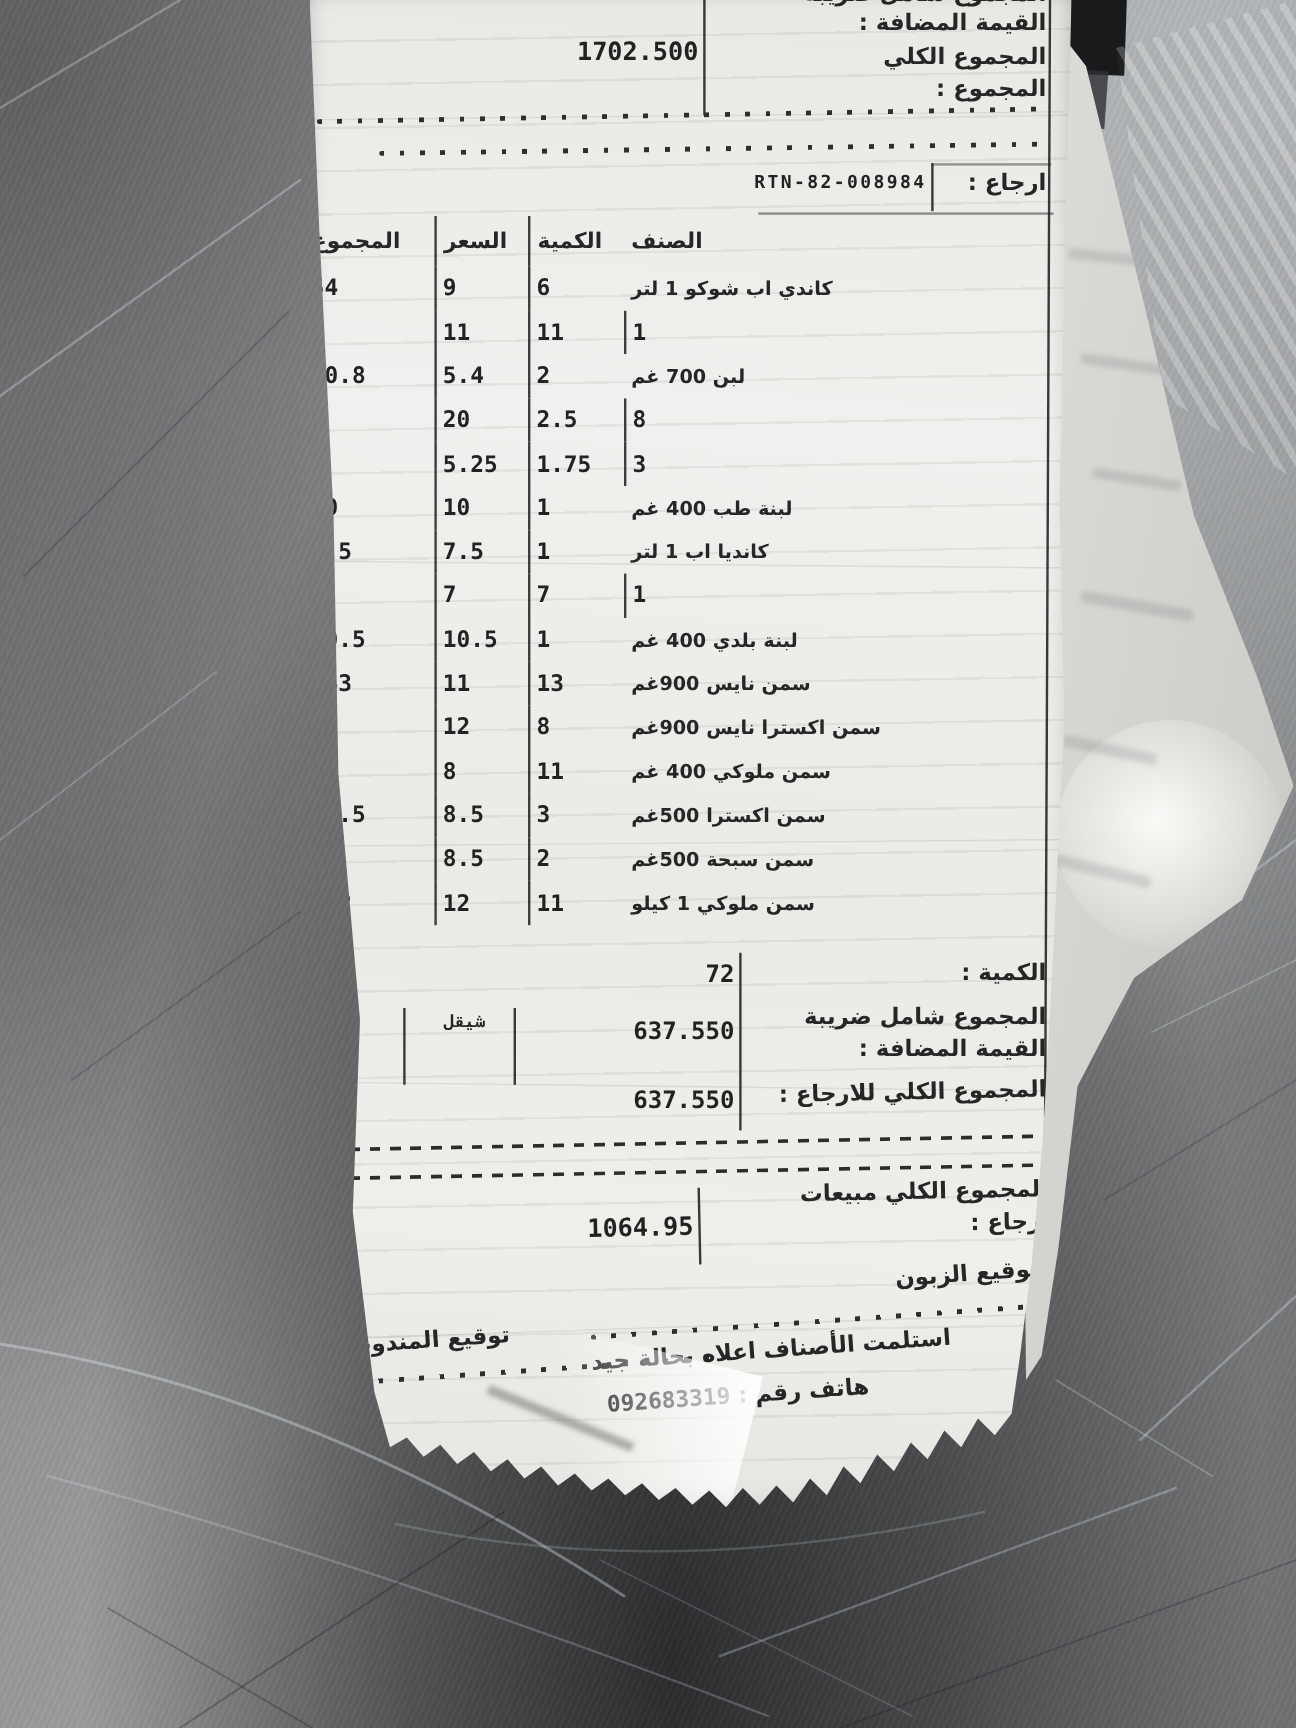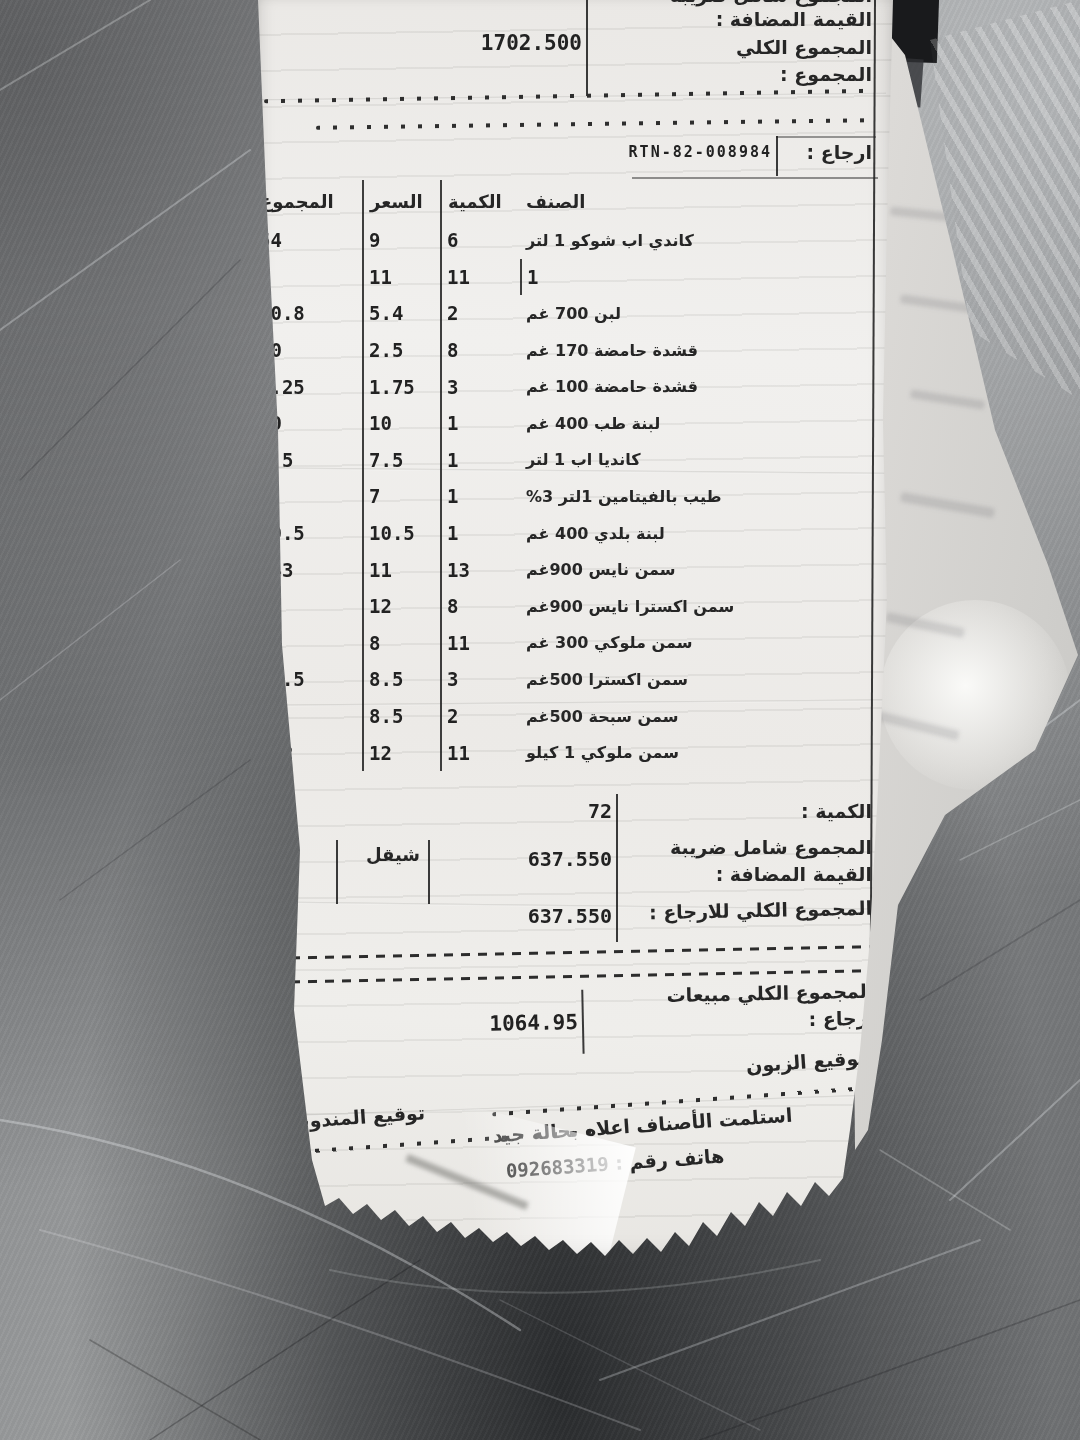--- a/index.html
+++ b/index.html
@@ -176,37 +176,31 @@
             <span class="n">2</span>
           </div>
         <div class="cell divided">
             <span class="n">5.4</span>
           </div>
         <div class="cell divided">
             <span class="n">10.8</span>
           </div>
       </div>
       <div class="trow">
-        <div class="cell">
-            <span class="t">قشدة حامضة 170 غم</span>
-          </div>
         <div class="cell divided">
             <span class="n">8</span>
           </div>
         <div class="cell divided">
             <span class="n">2.5</span>
           </div>
         <div class="cell divided">
             <span class="n">20</span>
           </div>
       </div>
       <div class="trow">
-        <div class="cell">
-            <span class="t">قشدة حامضة 100 غم</span>
-          </div>
         <div class="cell divided">
             <span class="n">3</span>
           </div>
         <div class="cell divided">
             <span class="n">1.75</span>
           </div>
         <div class="cell divided">
             <span class="n">5.25</span>
           </div>
       </div>
@@ -232,23 +226,20 @@
             <span class="n">1</span>
           </div>
         <div class="cell divided">
             <span class="n">7.5</span>
           </div>
         <div class="cell divided">
             <span class="n">7.5</span>
           </div>
       </div>
       <div class="trow">
-        <div class="cell">
-            <span class="t">طيب بالفيتامين 1لتر 3%</span>
-          </div>
         <div class="cell divided">
             <span class="n">1</span>
           </div>
         <div class="cell divided">
             <span class="n">7</span>
           </div>
         <div class="cell divided">
             <span class="n">7</span>
           </div>
       </div>
@@ -289,21 +280,21 @@
           </div>
         <div class="cell divided">
             <span class="n">12</span>
           </div>
         <div class="cell divided">
             <span class="n">96</span>
           </div>
       </div>
       <div class="trow">
         <div class="cell">
-            <span class="t">سمن ملوكي 300 غم</span>
+            <span class="t">سمن ملوكي 400 غم</span>
           </div>
         <div class="cell divided">
             <span class="n">11</span>
           </div>
         <div class="cell divided">
             <span class="n">8</span>
           </div>
         <div class="cell divided">
             <span class="n">88</span>
           </div>
@@ -353,21 +344,21 @@
     </div>
 
     <div class="lbl" style="top:800px;right:26px;">الكمية :</div>
     <div class="vline" style="left:364px;top:794px;height:148px;"></div>
     <div class="num" style="left:244px;width:116px;top:799px;">72</div>
 
     <div class="lbl" style="top:836px;right:26px;">المجموع شامل ضريبة</div>
     <div class="lbl" style="top:863px;right:26px;">القيمة المضافة :</div>
     <div class="num" style="left:204px;width:156px;top:847px;">637.550</div>
     <div style="left:84px;top:840px;width:90px;height:64px;border-left:2px solid rgba(32,32,32,.88);border-right:2px solid rgba(32,32,32,.88);">
-      <span class="lbl" style="position:absolute;top:4px;right:8px;font-size:18px;">شيقل</span>
+      <span class="lbl" style="position:absolute;top:4px;right:24px;font-size:14px;font-family:Liberation Mono, monospace;">شيقل</span>
     </div>
 
     <div class="lbl" style="top:899px;right:26px;transform:rotate(-1.2deg);">المجموع الكلي للارجاع :</div>
     <div class="num" style="left:204px;width:156px;top:904px;">637.550</div>
 
     <div class="dashline" style="top:951px;left:22px;width:596px;transform:rotate(-1.1deg);"></div>
     <div class="dashline" style="top:975px;left:22px;width:596px;transform:rotate(-1.1deg);"></div>
 
     <div style="left:0;top:984px;width:646px;height:84px;transform:rotate(-1.2deg);">
       <div class="lbl" style="top:2px;right:24px;">المجموع الكلي مبيعات</div>

